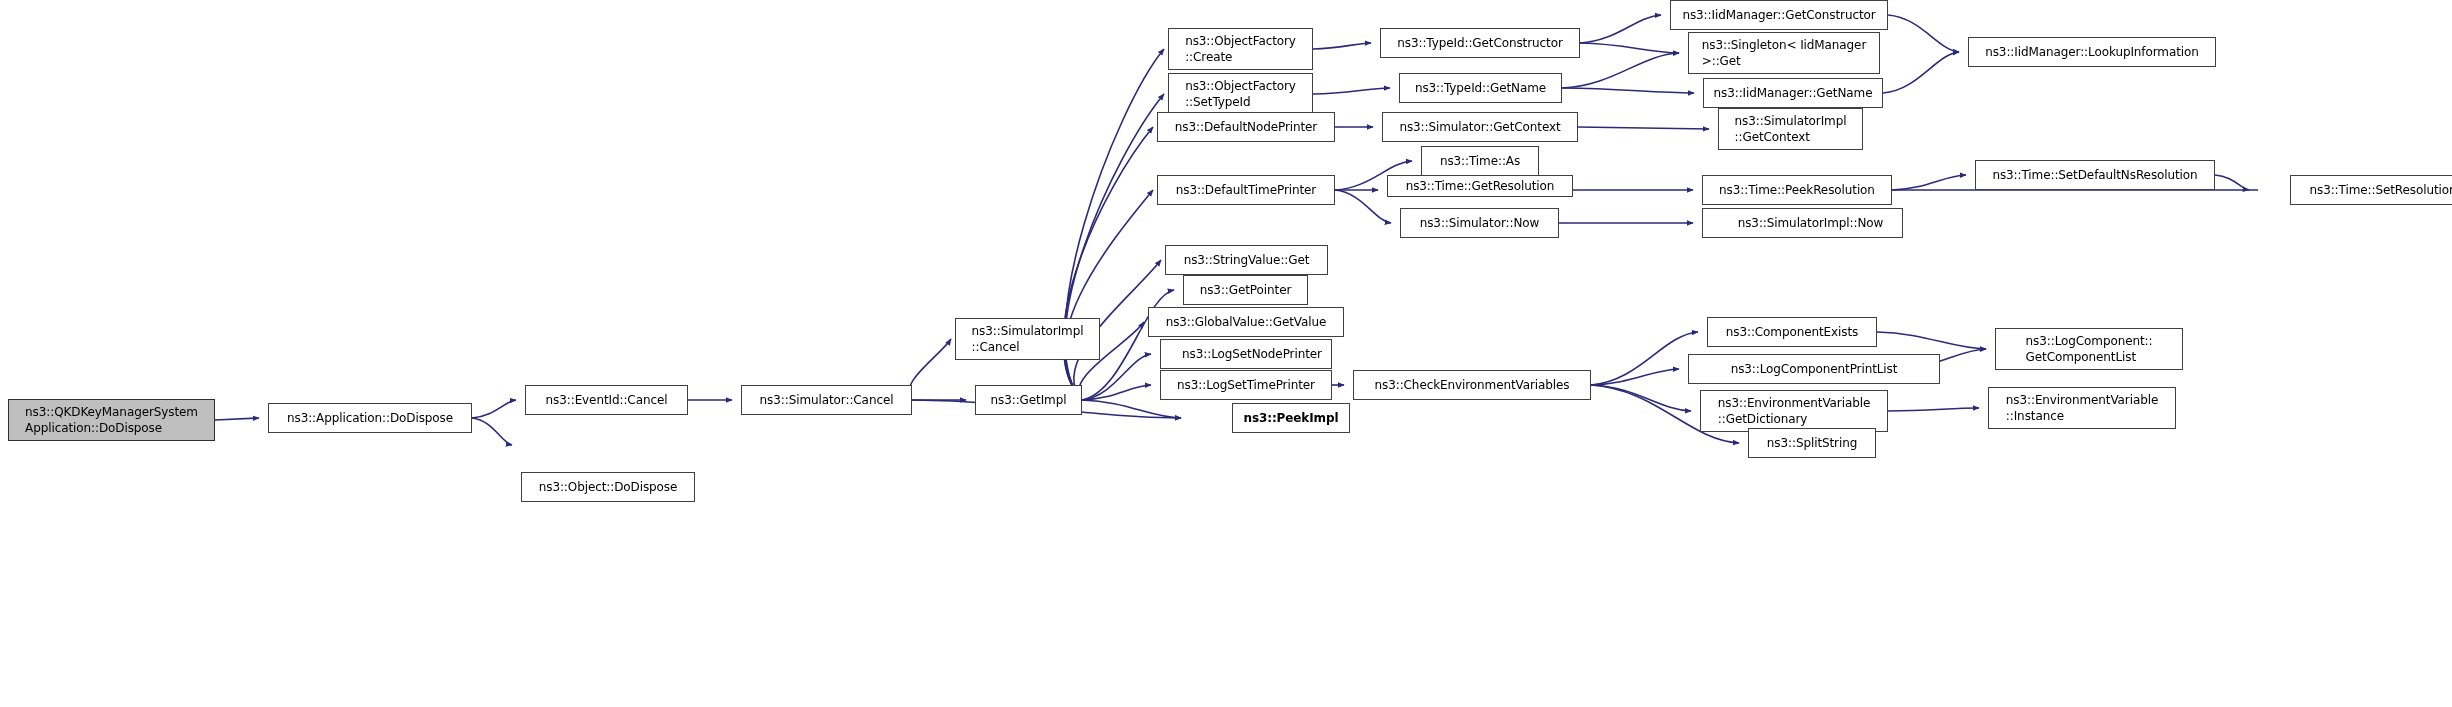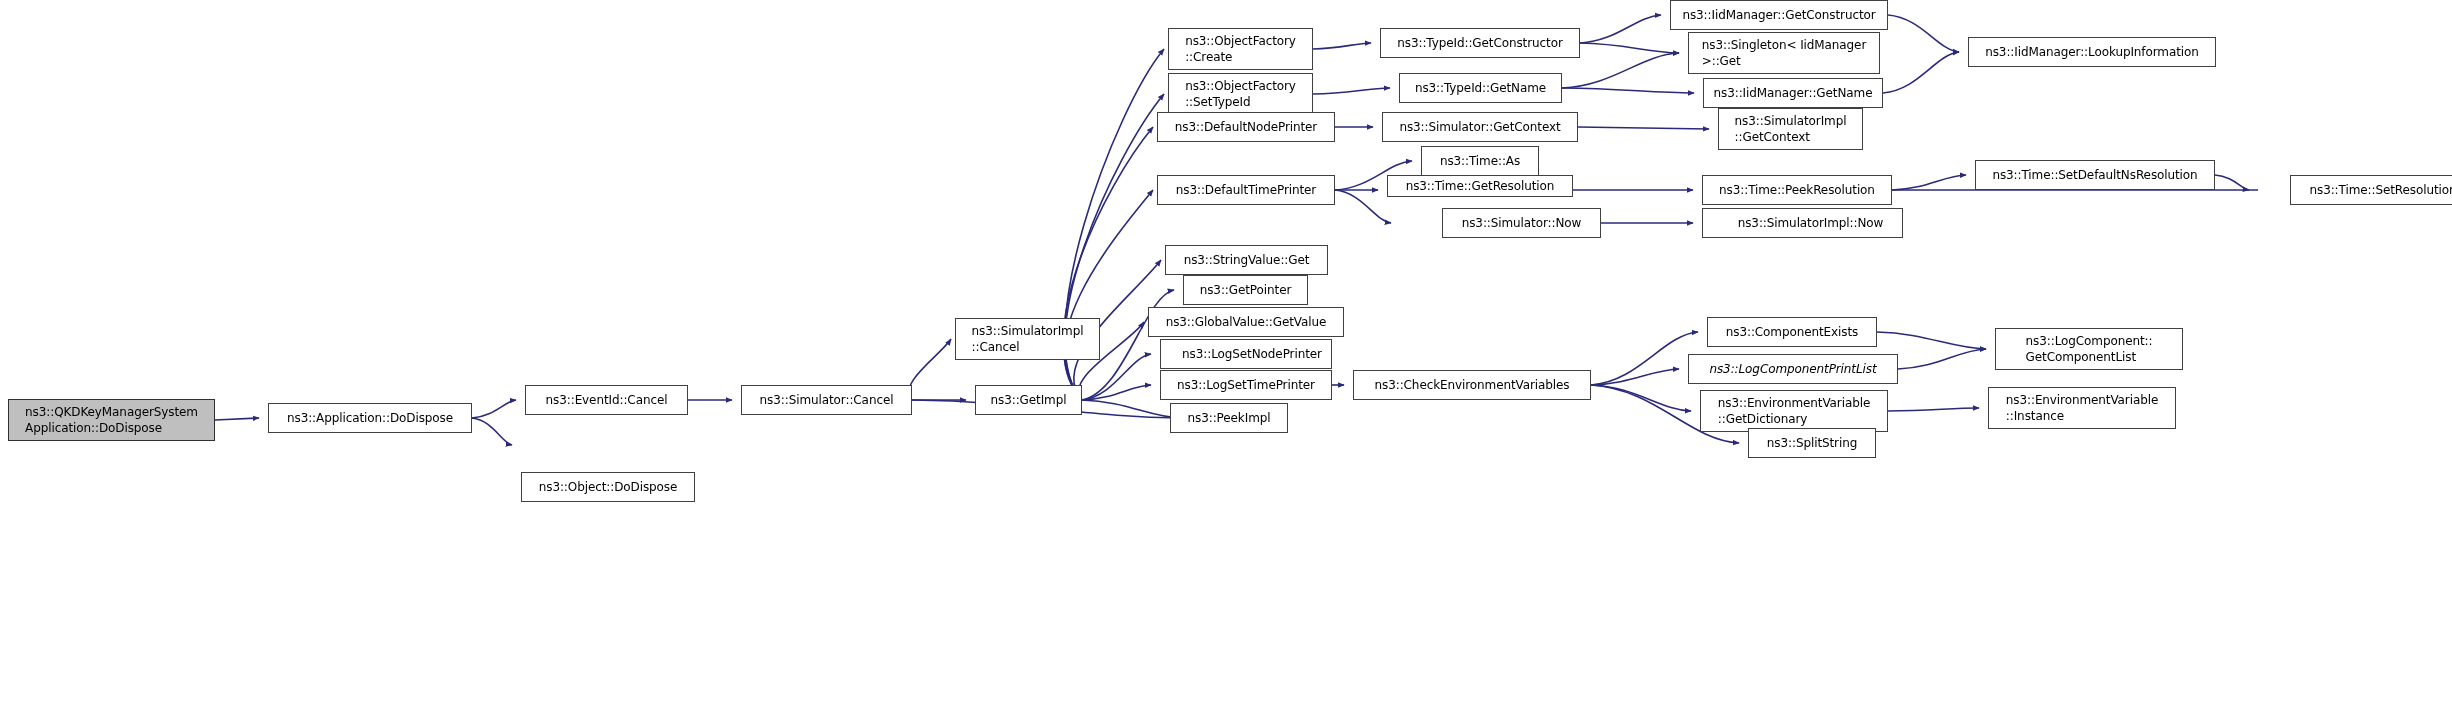--- a/index.html
+++ b/index.html
@@ -101,41 +101,41 @@
 ::Create</div>
       <div class="node" style="left: 1168px; top: 73px; width: 145px; height: 42px;">ns3::ObjectFactory
 ::SetTypeId</div>
       <div class="node" style="left: 1157px; top: 112px; width: 178px; height: 30px;">ns3::DefaultNodePrinter</div>
       <div class="node" style="left: 1157px; top: 175px; width: 178px; height: 30px;">ns3::DefaultTimePrinter</div>
       <div class="node" style="left: 1165px; top: 245px; width: 163px; height: 30px;">ns3::StringValue::Get</div>
       <div class="node" style="left: 1183px; top: 275px; width: 125px; height: 30px;">ns3::GetPointer</div>
       <div class="node" style="left: 1148px; top: 307px; width: 196px; height: 30px;">ns3::GlobalValue::GetValue</div>
       <div class="node" style="left: 1160px; top: 339px; width: 172px; height: 30px; padding-left: 16px;">ns3::LogSetNodePrinter</div>
       <div class="node" style="left: 1160px; top: 370px; width: 172px; height: 30px;">ns3::LogSetTimePrinter</div>
-      <div class="node" style="left: 1170px; top: 403px; width: 118px; height: 30px;">ns3::PeekImpl</div>
+      <div class="node" style="left: 1232px; top: 403px; width: 118px; height: 30px; font-weight: bold;">ns3::PeekImpl</div>
       <div class="node" style="left: 1380px; top: 28px; width: 200px; height: 30px;">ns3::TypeId::GetConstructor</div>
       <div class="node" style="left: 1399px; top: 73px; width: 163px; height: 30px;">ns3::TypeId::GetName</div>
       <div class="node" style="left: 1382px; top: 112px; width: 196px; height: 30px;">ns3::Simulator::GetContext</div>
       <div class="node" style="left: 1421px; top: 146px; width: 118px; height: 30px;">ns3::Time::As</div>
       <div class="node" style="left: 1387px; top: 175px; width: 186px; height: 22px;">ns3::Time::GetResolution</div>
-      <div class="node" style="left: 1400px; top: 208px; width: 159px; height: 30px; margin-left: 42px;">ns3::Simulator::Now</div>
+      <div class="node" style="left: 1400px; top: 208px; width: 159px; height: 30px;">ns3::Simulator::Now</div>
       <div class="node" style="left: 1353px; top: 370px; width: 238px; height: 30px;">ns3::CheckEnvironmentVariables</div>
       <div class="node" style="left: 1670px; top: 0px; width: 218px; height: 30px;">ns3::IidManager::GetConstructor</div>
       <div class="node" style="left: 1688px; top: 32px; width: 192px; height: 42px;">ns3::Singleton&lt; IidManager
 &gt;::Get</div>
       <div class="node" style="left: 1703px; top: 78px; width: 180px; height: 30px;">ns3::IidManager::GetName</div>
       <div class="node" style="left: 1718px; top: 108px; width: 145px; height: 42px;">ns3::SimulatorImpl
 ::GetContext</div>
       <div class="node" style="left: 1702px; top: 175px; width: 190px; height: 30px;">ns3::Time::PeekResolution</div>
       <div class="node" style="left: 1702px; top: 208px; width: 201px; height: 30px; padding-left: 20px;">ns3::SimulatorImpl::Now</div>
       <div class="node" style="left: 1968px; top: 37px; width: 248px; height: 30px;">ns3::IidManager::LookupInformation</div>
       <div class="node" style="left: 1975px; top: 160px; width: 240px; height: 30px;">ns3::Time::SetDefaultNsResolution</div>
       <div class="node" style="left: 2258px; top: 175px; width: 186px; height: 30px; margin-left: 32px;">ns3::Time::SetResolution</div>
       <div class="node" style="left: 1707px; top: 317px; width: 170px; height: 30px;">ns3::ComponentExists</div>
-      <div class="node" style="left: 1688px; top: 354px; width: 210px; height: 30px; font-style: italic;">ns3::LogComponentPrintList</div>
+      <div class="node" style="left: 1688px; top: 354px; width: 252px; height: 30px;">ns3::LogComponentPrintList</div>
       <div class="node" style="left: 1700px; top: 390px; width: 188px; height: 42px;">ns3::EnvironmentVariable
 ::GetDictionary</div>
       <div class="node" style="left: 1748px; top: 428px; width: 128px; height: 30px;">ns3::SplitString</div>
       <div class="node" style="left: 1995px; top: 328px; width: 188px; height: 42px;">ns3::LogComponent::
 GetComponentList</div>
       <div class="node" style="left: 1988px; top: 387px; width: 188px; height: 42px;">ns3::EnvironmentVariable
 ::Instance</div>
     </div>
 </div>
 

